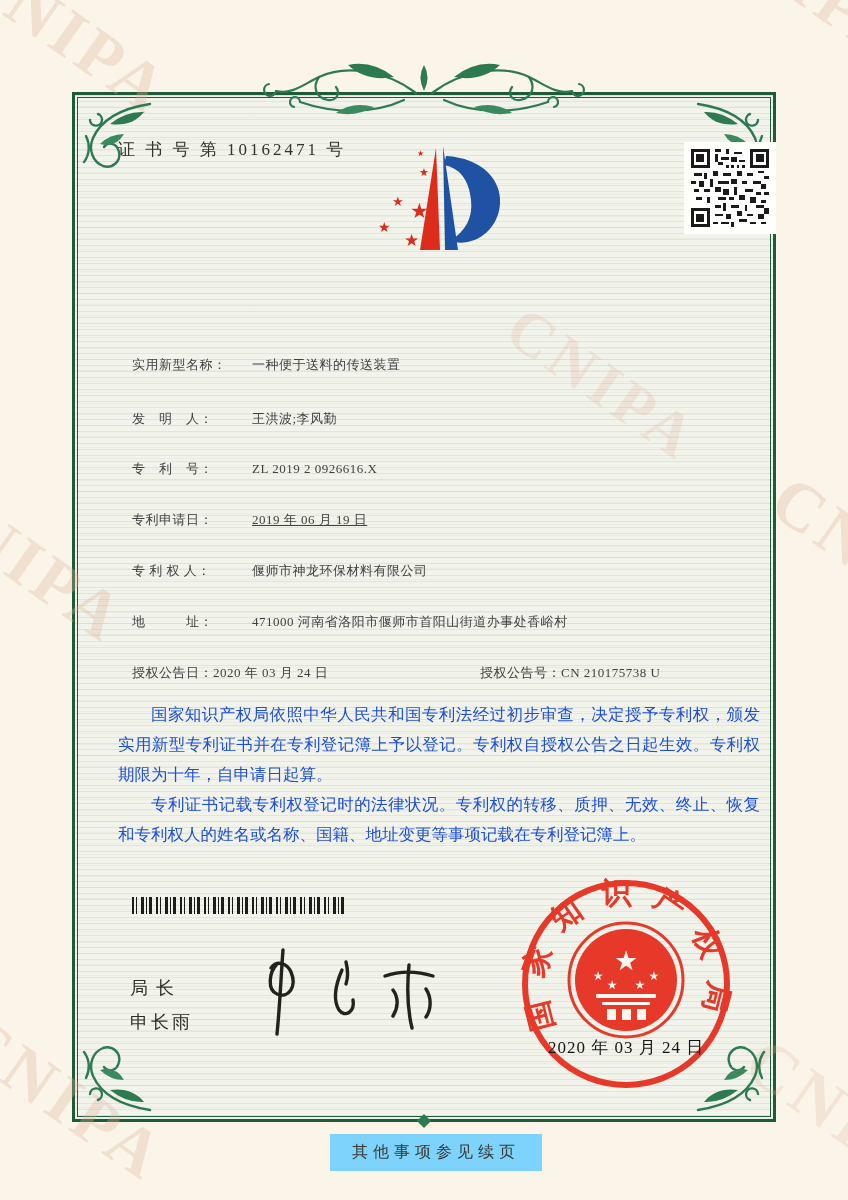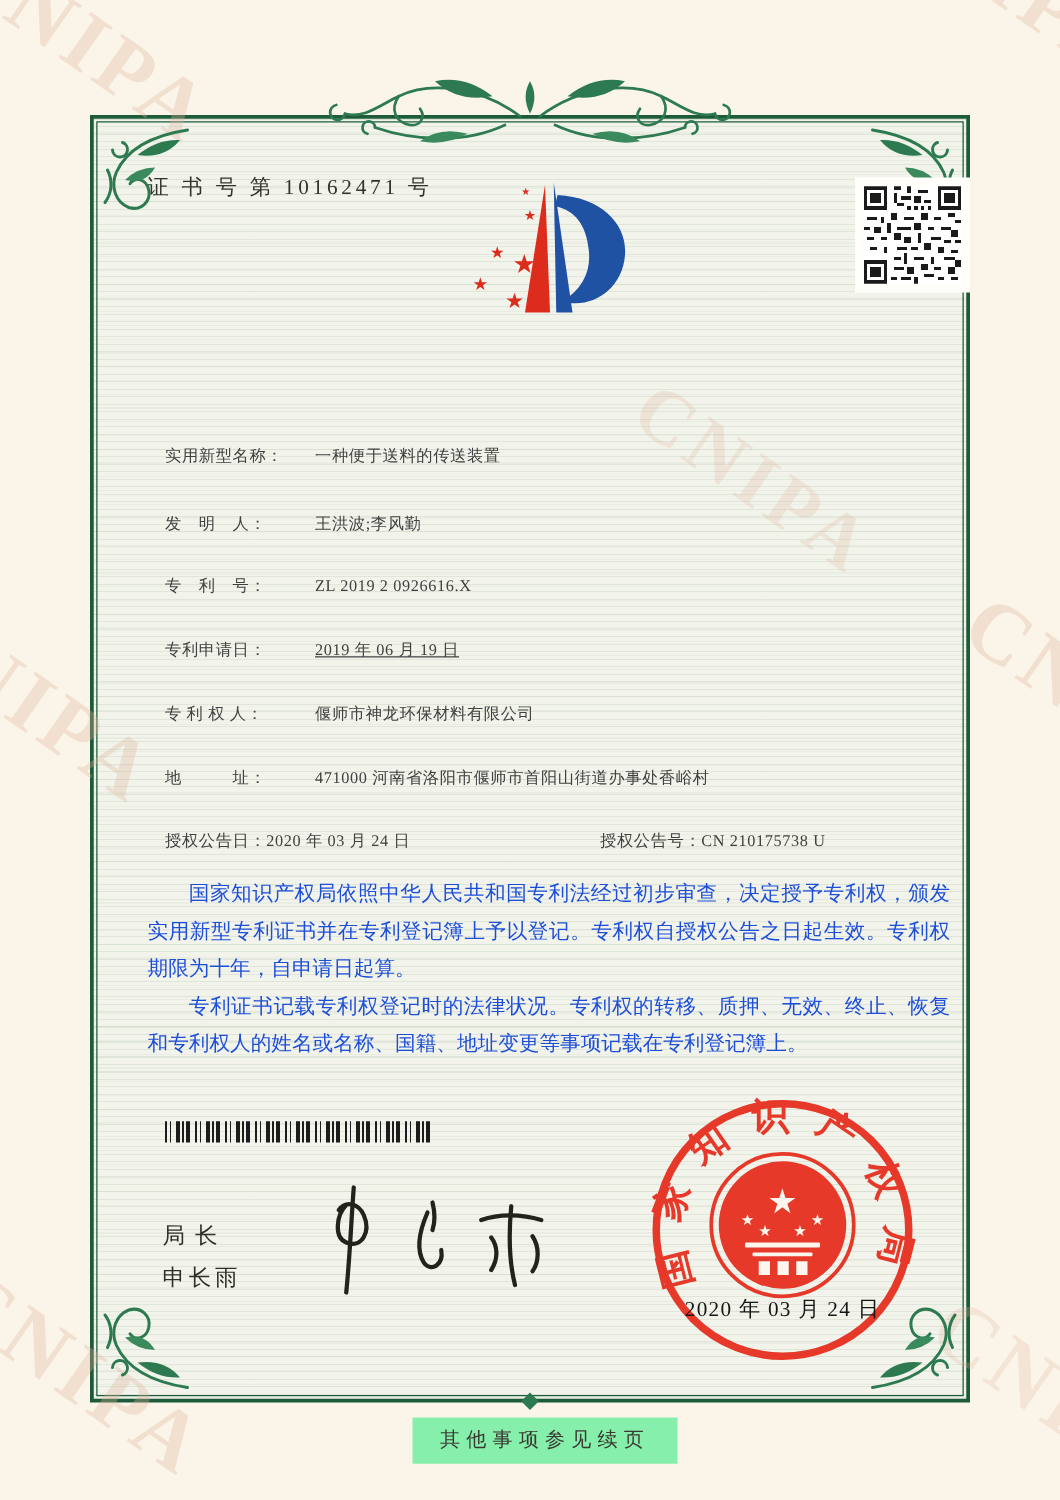--- a/index.html
+++ b/index.html
@@ -63,21 +63,21 @@
   .sig { left:235px; top:942px; }
 
   .seal { left:506px; top:876px; width:216px; height:216px; }
   .seal-date { left:506px; top:1036px; width:216px; text-align:center; font-size:17px;
                letter-spacing:1px; color:#161616; z-index:4; }
 
   .page-no { left:72px; top:1148px; width:704px; text-align:center; font-size:15px;
              letter-spacing:3px; color:#3a3931; }
 
   .cont-wrap { left:0; top:1134px; width:848px; display:flex; justify-content:center; }
-  .cont-note { background:#86efac; padding:8px 22px; font-size:16px; letter-spacing:5px; color:#3a3931; }
+  .cont-note { background:#7dd3fc; padding:8px 22px; font-size:16px; letter-spacing:5px; color:#3a3931; }
 </style>
 </head>
 <body>
 
 <div class="page">
 
   <div class="frame"></div>
 
   <div class="wm wm1">CNIPA</div>
   <div class="wm wm2">CNIPA</div>

